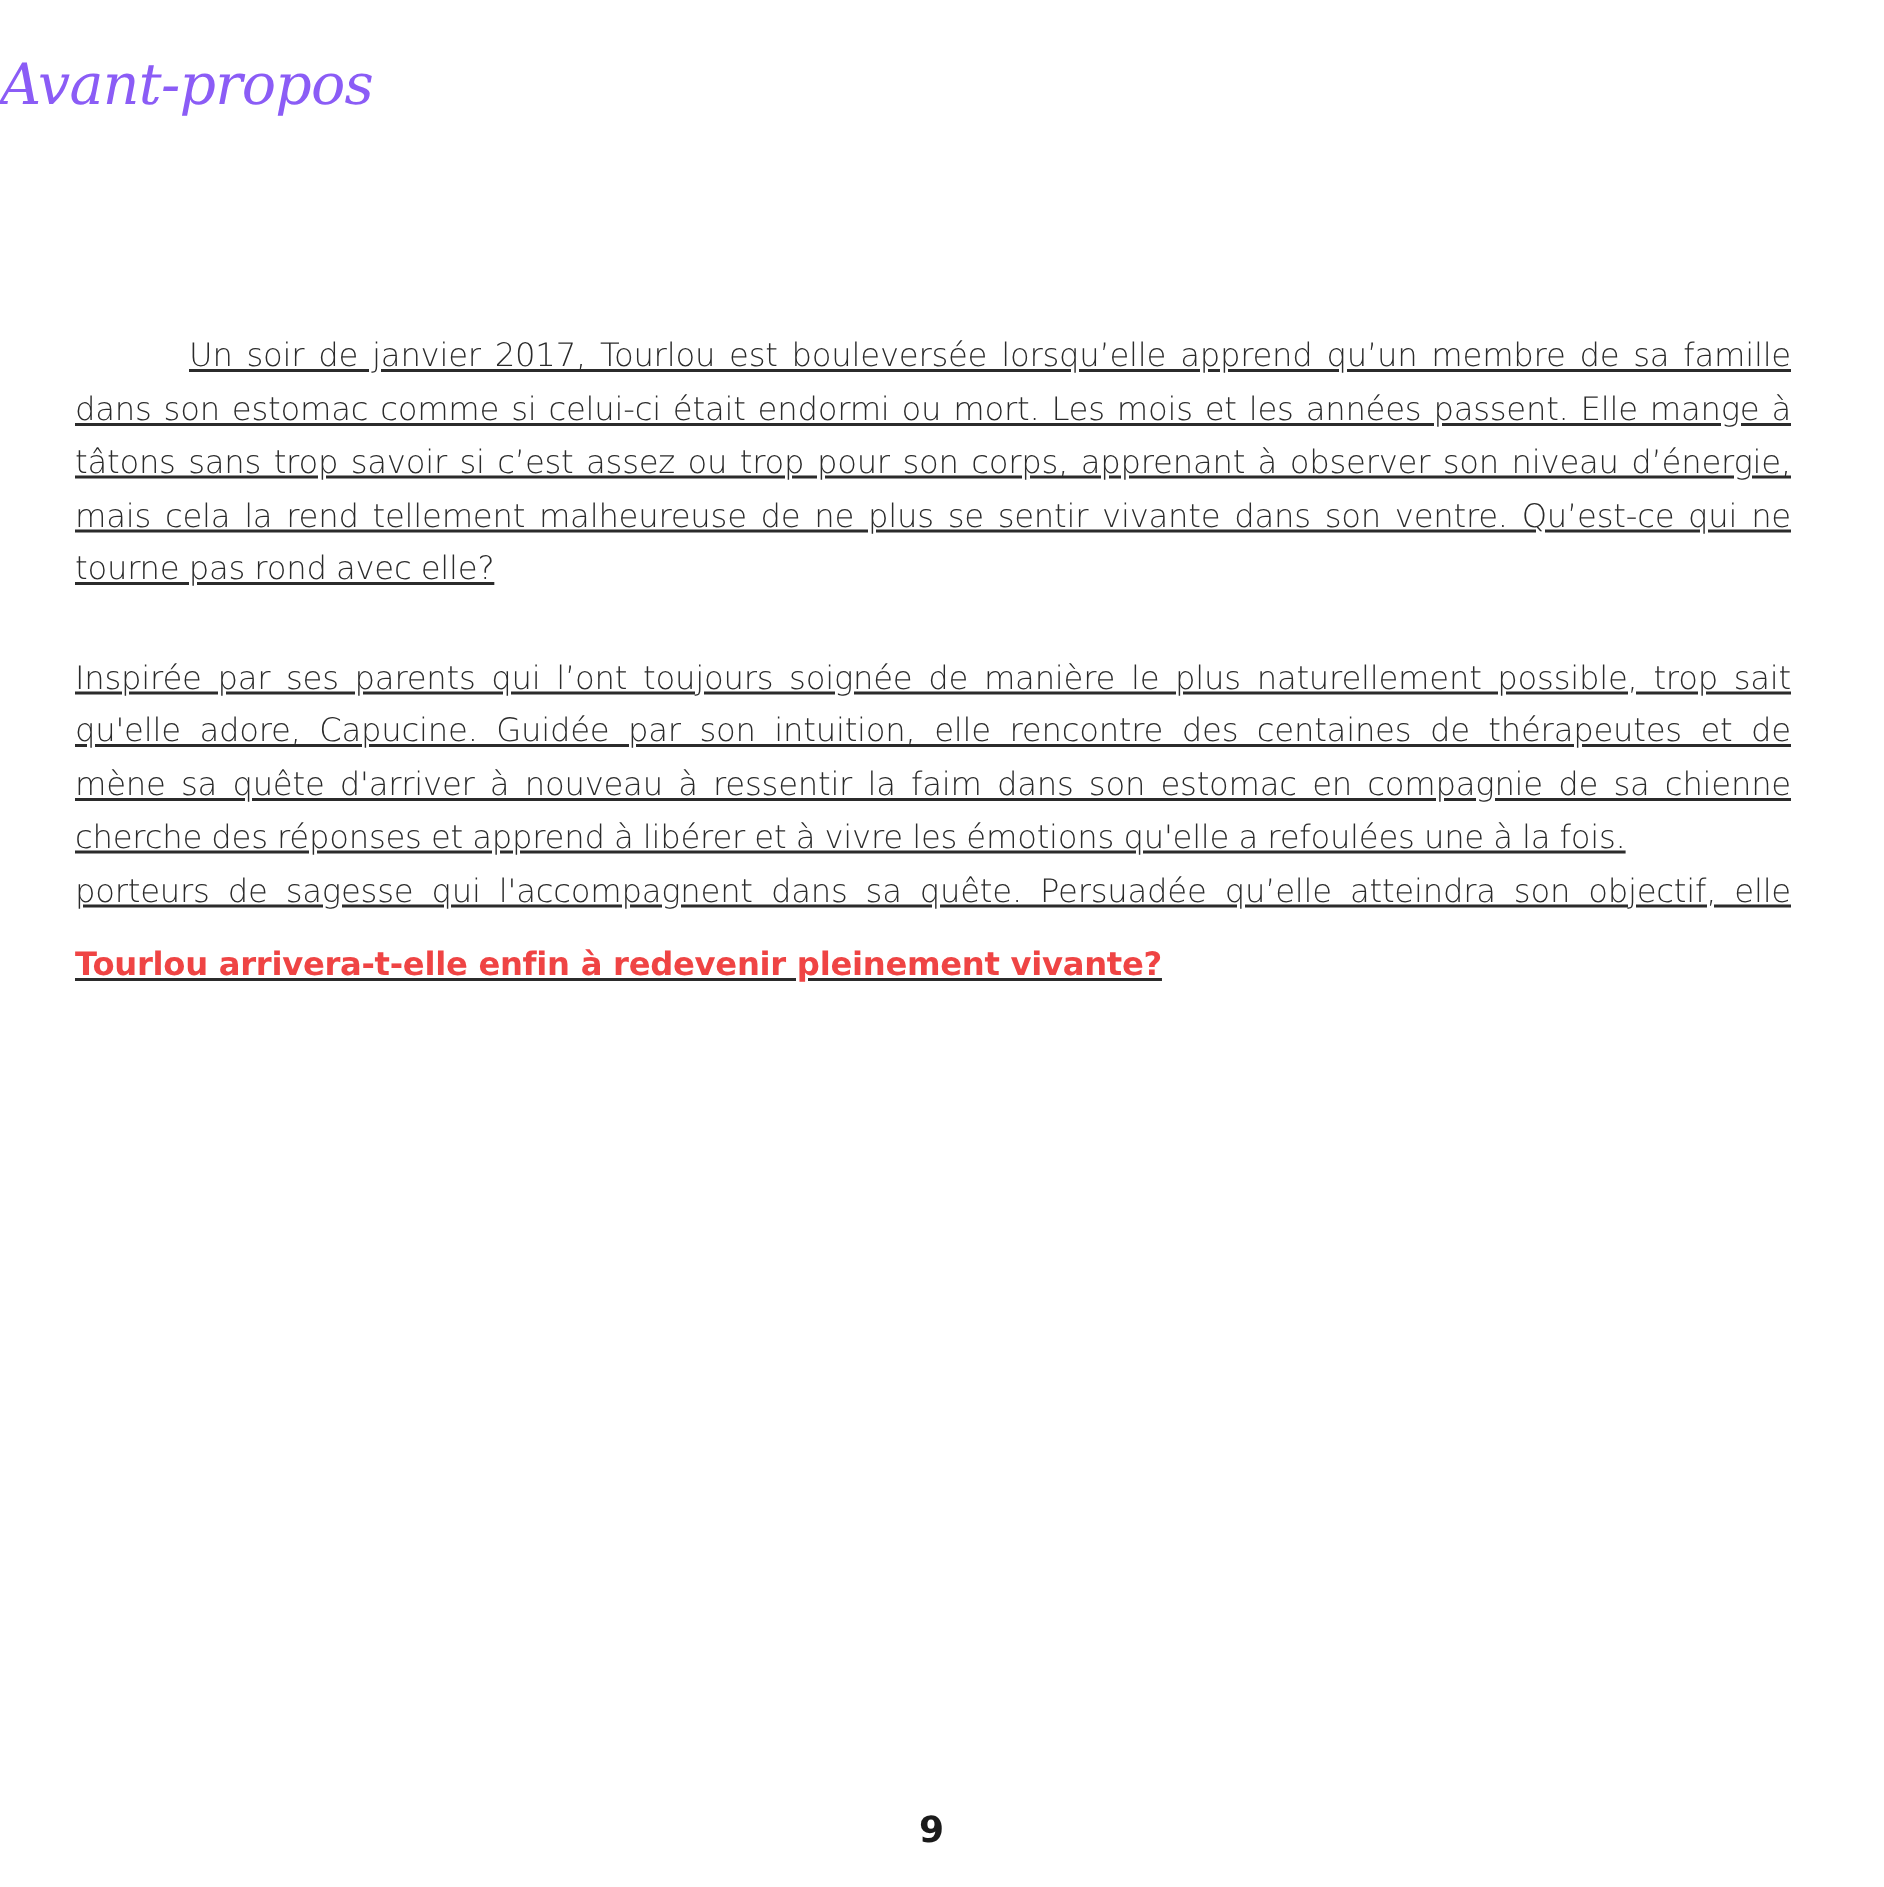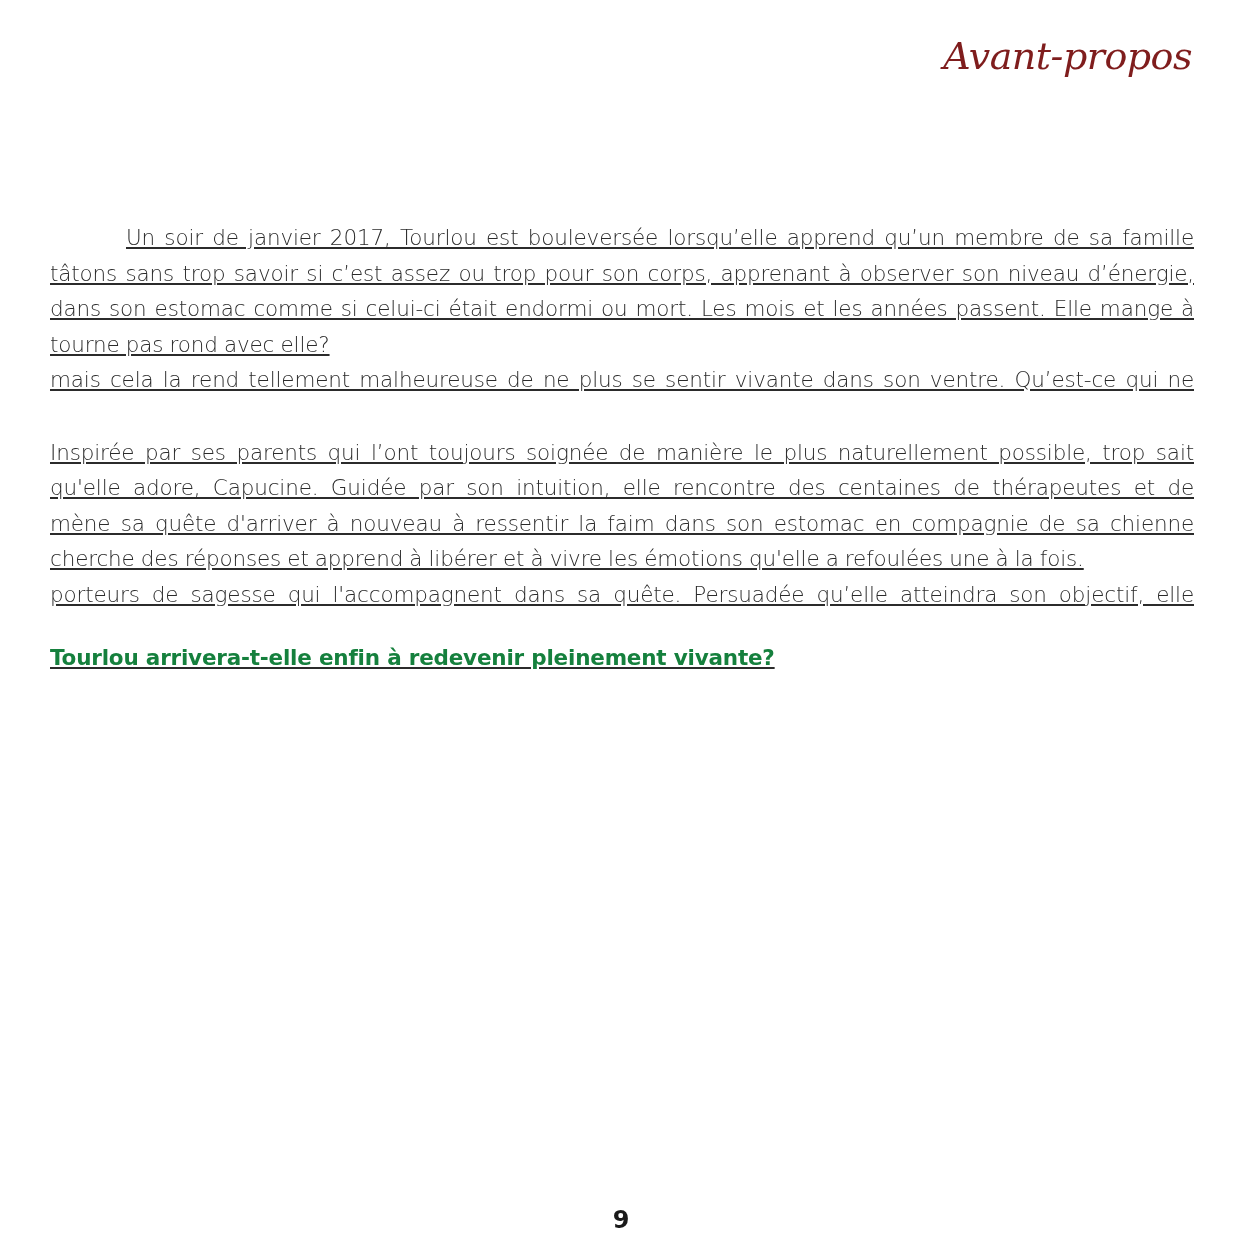--- a/index.html
+++ b/index.html
@@ -13,27 +13,26 @@
       position: relative;
       overflow: hidden;
       color: #2b2b2b;
       font-family: "DejaVu Sans", sans-serif;
     }
     .title {
       position: absolute;
       top: 34px;
       left: 0;
       width: 1168px;
-      text-align: right;
+      text-align: left;
       font-family: "DejaVu Serif", serif;
       font-style: italic;
       font-size: 38px;
       letter-spacing: -0.5px;
-      color: #7f1d1d;
-      padding-left: 24px;
+      color: #8b5cf6;
     }
     .content {
       position: absolute;
       left: 50px;
       top: 220px;
       width: 1144px;
       text-decoration: underline;
     }
     .para {
       margin: 0;
@@ -54,25 +53,25 @@
     .line.last {
       text-align-last: left;
     }
     .line.indent {
       padding-left: 76px;
     }
     .para + .para {
       margin-top: 37px;
     }
     .question {
-      margin-top: 28px;
+      margin-top: 14px;
       font-weight: bold;
       font-size: 21.5px;
       line-height: 35px;
-      color: #15803d;
+      color: #ef4444;
       letter-spacing: -0.2px;
     }
     .page-number {
       position: absolute;
       top: 1206px;
       left: 0;
       width: 1242px;
       text-align: center;
       font-weight: bold;
       font-size: 24px;
@@ -80,24 +79,24 @@
     }
   </style>
 </head>
 <body>
 
 <div class="title">Avant-propos</div>
 
 <div class="content">
   <p class="para">
     <span class="line indent">Un soir de janvier 2017, Tourlou est bouleversée lorsqu’elle apprend qu’un membre de sa famille</span>
+    <span class="line">dans son estomac comme si celui-ci était endormi ou mort. Les mois et les années passent. Elle mange à</span>
     <span class="line">tâtons sans trop savoir si c’est assez ou trop pour son corps, apprenant à observer son niveau d’énergie,</span>
-    <span class="line">dans son estomac comme si celui-ci était endormi ou mort. Les mois et les années passent. Elle mange à</span>
+    <span class="line">mais cela la rend tellement malheureuse de ne plus se sentir vivante dans son ventre. Qu’est-ce qui ne</span>
     <span class="line last">tourne pas rond avec elle?</span>
-    <span class="line">mais cela la rend tellement malheureuse de ne plus se sentir vivante dans son ventre. Qu’est-ce qui ne</span>
   </p>
   <p class="para">
     <span class="line">Inspirée par ses parents qui l’ont toujours soignée de manière le plus naturellement possible, trop sait</span>
     <span class="line">qu'elle adore, Capucine. Guidée par son intuition, elle rencontre des centaines de thérapeutes et de</span>
     <span class="line">mène sa quête d'arriver à nouveau à ressentir la faim dans son estomac en compagnie de sa chienne</span>
     <span class="line last">cherche des réponses et apprend à libérer et à vivre les émotions qu'elle a refoulées une à la fois.</span>
     <span class="line">porteurs de sagesse qui l'accompagnent dans sa quête. Persuadée qu’elle atteindra son objectif, elle</span>
   </p>
   <div class="question">Tourlou arrivera-t-elle enfin à redevenir pleinement vivante?</div>
 </div>

